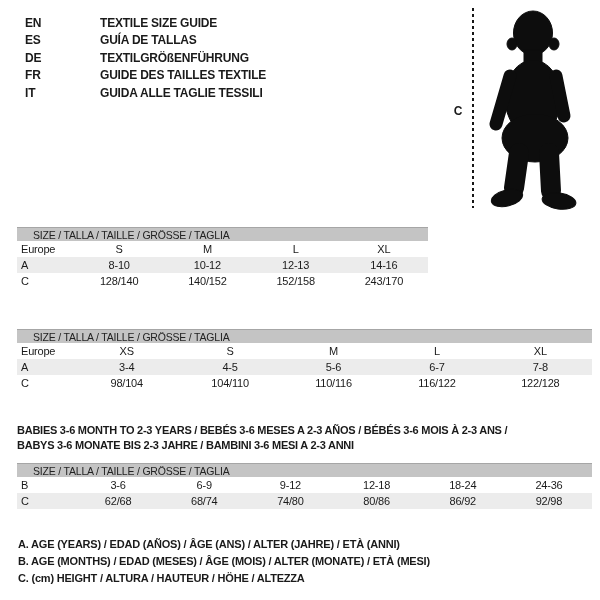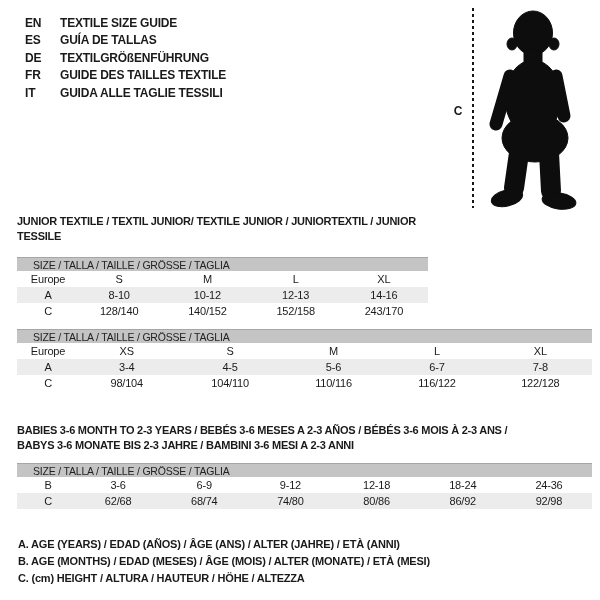--- a/index.html
+++ b/index.html
@@ -3,21 +3,21 @@
 <meta charset="utf-8">
 <style>
   html,body{margin:0;padding:0;}
   body{
     width:600px;height:600px;position:relative;background:#ffffff;
     font-family:"Liberation Sans","DejaVu Sans",sans-serif;
     color:#1a1a1a;overflow:hidden;letter-spacing:-0.2px;
   }
   
   .lang-block{position:absolute;left:25px;top:15px;}
-  .lang-row{display:flex;line-height:17.4px;}
+  .lang-row{display:flex;line-height:17.4px;gap:40px;}
   .lang-code{width:35px;font-weight:700;font-size:12px;}
   .lang-text{font-weight:700;font-size:12px;}
 
   
   .measure-line{
     position:absolute;left:472px;top:8px;width:2px;height:200px;
     background:repeating-linear-gradient(to bottom,#161616 0 3px,transparent 3px 6px);
   }
   .measure-label{
     position:absolute;left:450px;top:104px;width:16px;text-align:center;
@@ -33,21 +33,21 @@
   .t-title{font-weight:700;font-size:11px;line-height:15px;letter-spacing:-0.25px;}
   .t-bar{
     height:14px;line-height:14px;background:#c4c4c4;border-top:1px solid #a6a6a6;
     padding-left:16px;font-size:10.5px;color:#222;font-weight:400;box-sizing:border-box;
   }
   .t1 .t-bar{margin-top:13px;}
   .t2 .t-bar{margin-top:12px;}
   .t3 .t-bar{margin-top:10px;}
   .t-row{display:flex;height:16px;line-height:16px;font-size:11px;}
   .t-rows .t-row:nth-child(2){background:#ececec;}
-  .r-label{width:58px;padding-left:4px;box-sizing:border-box;text-align:center;}
+  .r-label{width:58px;padding-left:4px;box-sizing:border-box;}
   .r-cell{flex:1;text-align:center;}
 
   
   .footnotes{position:absolute;left:18px;top:536px;}
   .footnote{font-weight:700;font-size:11px;line-height:17px;}
 </style>
 </head>
 <body>
 
 <div class="page">
@@ -90,21 +90,20 @@
       <ellipse cx="49" cy="130" rx="33" ry="24"></ellipse>
       <line x1="33" y1="145" x2="28" y2="180" stroke-width="20" stroke-linecap="round"></line>
       <line x1="63" y1="145" x2="65" y2="183" stroke-width="20" stroke-linecap="round"></line>
       <ellipse cx="21" cy="190" rx="16" ry="8" transform="rotate(-14 21 190)"></ellipse>
       <ellipse cx="73" cy="193" rx="17" ry="8" transform="rotate(8 73 193)"></ellipse>
     </g>
   </svg>
 
   <div id="tables">
       <div class="size-table t1">
-        <div class="t-title">JUNIOR TEXTILE / TEXTIL JUNIOR/ TEXTILE JUNIOR / JUNIORTEXTIL / JUNIOR TESSILE</div>
         <div class="t-bar">SIZE / TALLA / TAILLE / GRÖSSE / TAGLIA</div>
         <div class="t-rows">
           <div class="t-row">
             <div class="r-label">Europe</div>
             <div class="r-cell">S</div>
             <div class="r-cell">M</div>
             <div class="r-cell">L</div>
             <div class="r-cell">XL</div>
           </div>
           <div class="t-row">

